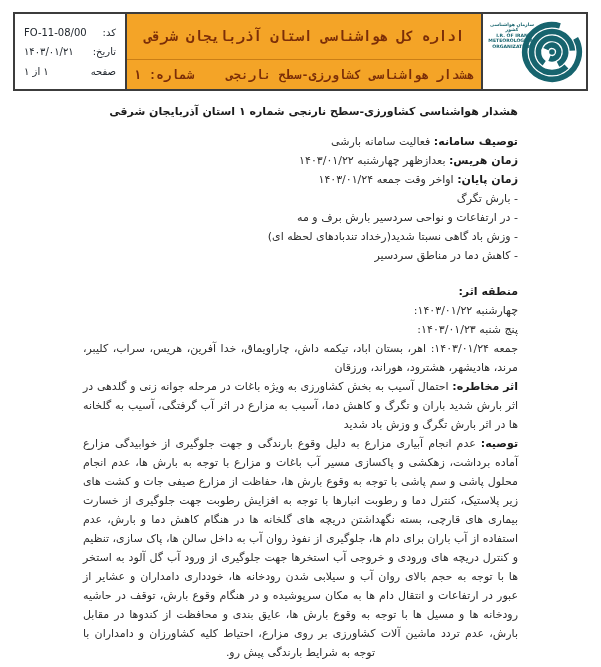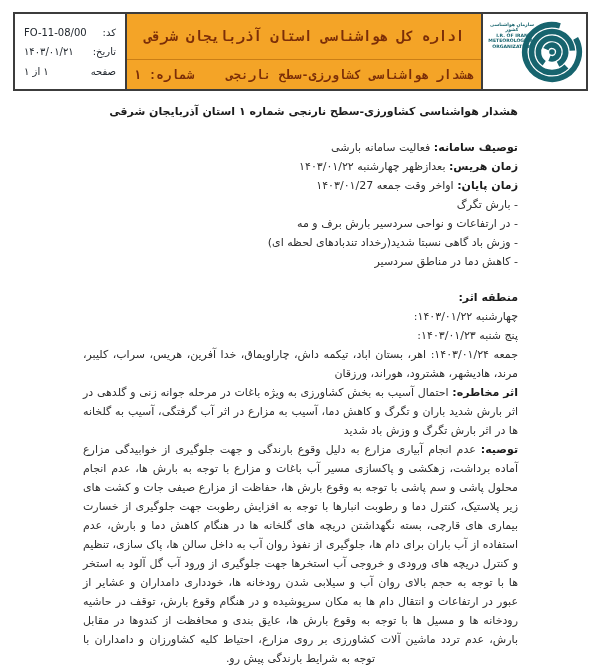--- a/index.html
+++ b/index.html
@@ -21,21 +21,21 @@
   .meta-cell { width:112px; flex:none; border-right:2px solid #3c3c3c; background:#fff;
                display:flex; flex-direction:column; justify-content:space-evenly;
                padding:4px 9px; font-size:10px; color:#21272e; }
   .meta-row { display:flex; justify-content:space-between; align-items:baseline; }
   .ltr { direction:ltr; unicode-bidi:embed; }
 
   
   .doc-body { margin:11px 0 0 0; padding-left:70px; font-size:11px; line-height:19px;
               color:#2e2e2e; text-align:right; }
   .doc-body > div { padding-right:70px; margin-right:-0px; }
-  .doc-heading { font-weight:bold; color:#1c1c1c; margin-bottom:17px; }
+  .doc-heading { font-weight:bold; color:#1c1c1c; margin-bottom:11px; }
   .lbl { font-weight:bold; color:#1c1c1c; }
   .gap { height:17px; }
   .para { text-align:justify; }
   .para-advice { text-align:justify; text-align-last:center; }
 </style>
 </head>
 <body>
 
 <div class="page">
 
@@ -88,21 +88,21 @@
     <div>
       <span class="lbl">توصیف سامانه:</span>
       <span>فعالیت سامانه بارشی</span>
     </div>
     <div>
       <span class="lbl">زمان هریس:</span>
       <span>بعدازظهر چهارشنبه ۱۴۰۳/۰۱/۲۲</span>
     </div>
     <div>
       <span class="lbl">زمان پایان:</span>
-      <span>اواخر وقت جمعه ۱۴۰۳/۰۱/27</span>
+      <span>اواخر وقت جمعه ۱۴۰۳/۰۱/۲۴</span>
     </div>
 
     <div>- بارش تگرگ</div>
     <div>- در ارتفاعات و نواحی سردسیر بارش برف و مه</div>
     <div>- وزش باد گاهی نسبتا شدید(رخداد تندبادهای لحظه ای)</div>
     <div>- کاهش دما در مناطق سردسیر</div>
 
     <div class="gap"></div>
 
     <div class="lbl">منطقه اثر:</div>

